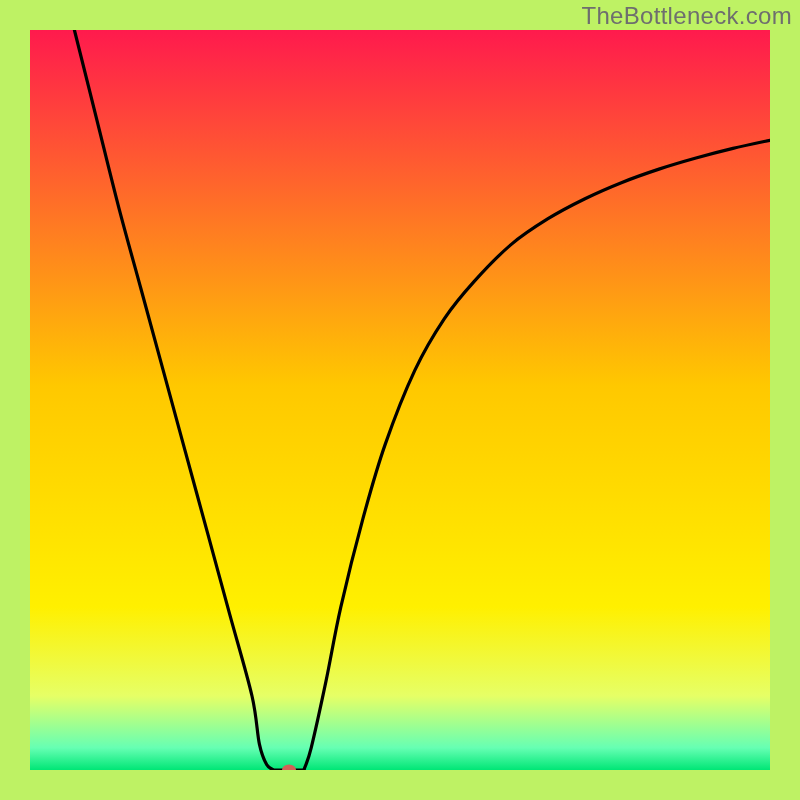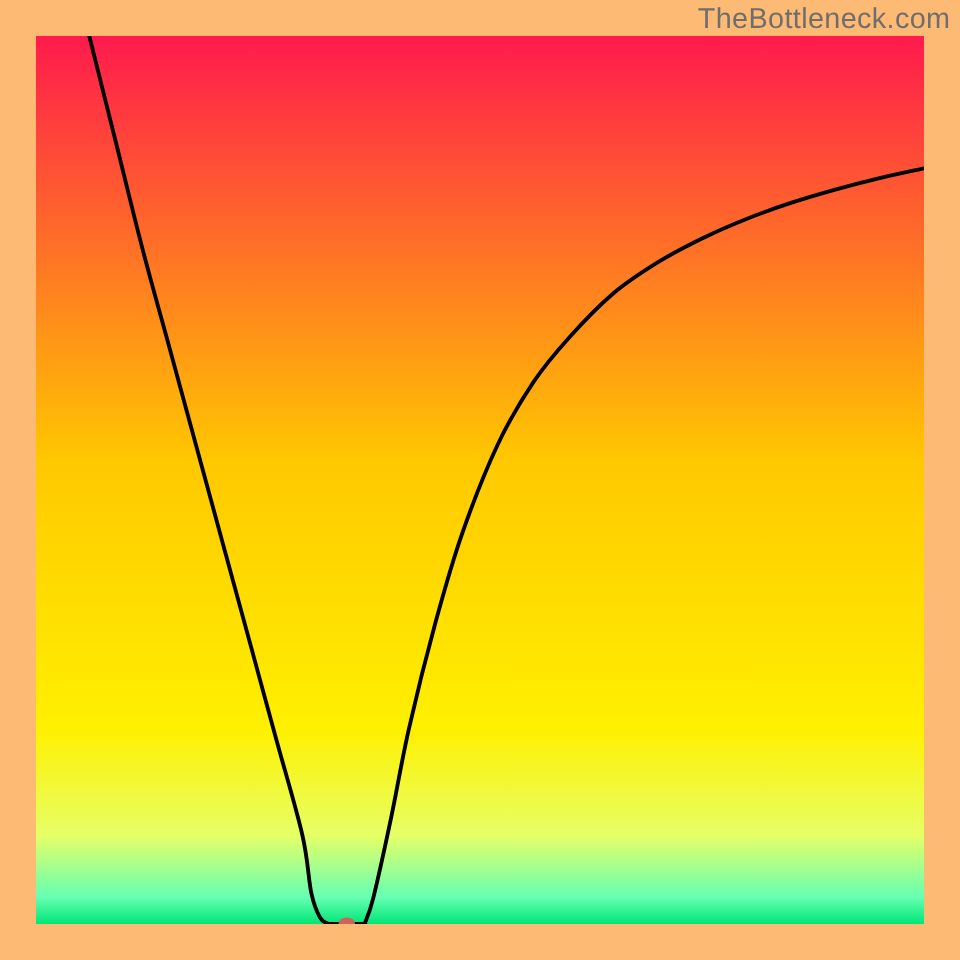--- a/index.html
+++ b/index.html
@@ -7,21 +7,21 @@
     padding: 0;
     width: 800px;
     height: 800px;
     background: #000;
     overflow: hidden;
   }
   .frame {
     position: relative;
     width: 800px;
     height: 800px;
-    background: #fdba74;
+    background: #bef264;
     text-decoration: underline;
   }
   .watermark {
     position: absolute;
     top: 2px;
     right: 8px;
     font-family: Arial, Helvetica, sans-serif;
     font-size: 24px;
     color: #6e6e6e;
     font-weight: 500;

